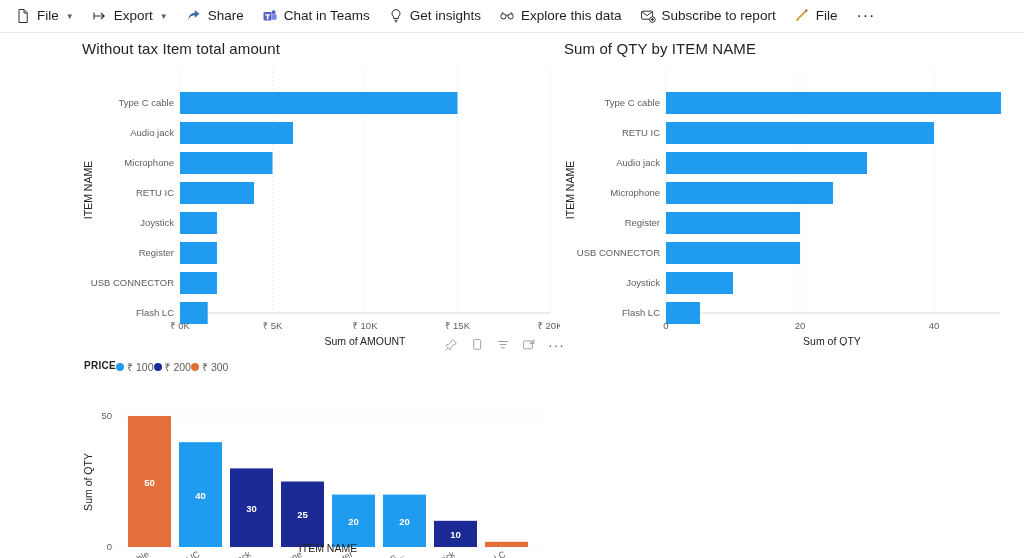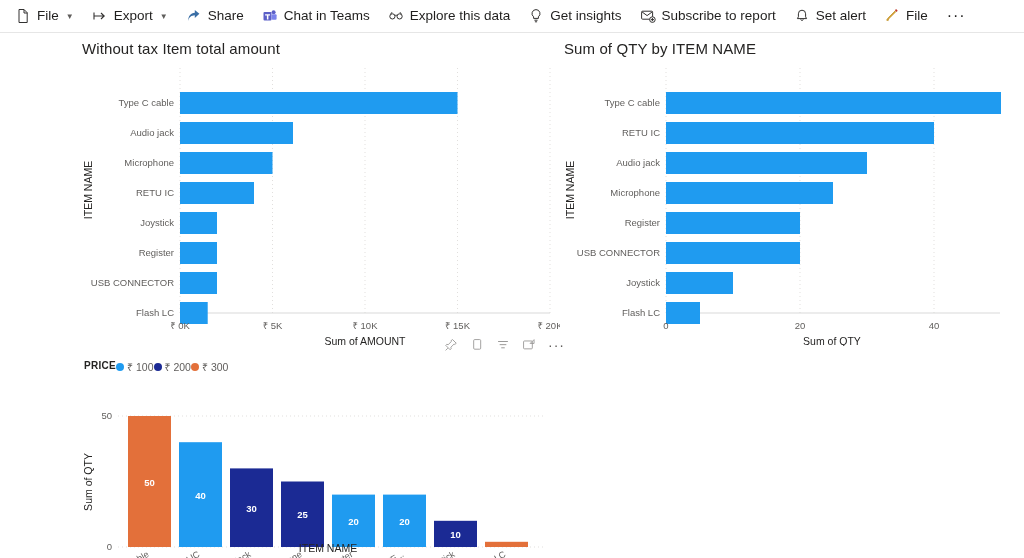--- a/index.html
+++ b/index.html
@@ -103,59 +103,50 @@
             <rect x="9.6" y="6.2" width="5" height="5.5" rx="1" fill="#7b83eb"></rect>
             <path d="M3.1 6.3h5v1.1H6.4v4H4.9v-4H3.1z" fill="#fff"></path>
           </svg>
       </span>
       <span class="tb-label">Chat in Teams</span>
     </div>
 
     <div class="tb-item">
       <span class="tb-ico">
         <svg viewBox="0 0 16 16" width="16" height="16">
+            <path d="M8 1.6a4 4 0 0 0-2.4 7.2v1.6h4.8V8.8A4 4 0 0 0 8 1.6z" fill="none" stroke="#323130" stroke-width="1"></path>
+            <path d="M6.4 12.2h3.2M6.9 13.8h2.2" stroke="#323130" stroke-width="1"></path>
+          </svg>
+      </span>
+      <span class="tb-label">Get insights</span>
+    </div>
+
+    <div class="tb-item">
+      <span class="tb-ico">
+        <svg viewBox="0 0 16 16" width="16" height="16">
             <circle cx="4.4" cy="8.4" r="2.6" fill="none" stroke="#323130" stroke-width="1"></circle>
             <circle cx="11.6" cy="8.4" r="2.6" fill="none" stroke="#323130" stroke-width="1"></circle>
             <path d="M6.9 7.6c.7-.5 1.6-.5 2.3 0M2.6 6.2 4 4.2M13.4 6.2 12 4.2" fill="none" stroke="#323130" stroke-width="1"></path>
           </svg>
       </span>
       <span class="tb-label">Explore this data</span>
-    </div>
-
-    <div class="tb-item">
-      <span class="tb-ico">
-        <svg viewBox="0 0 16 16" width="16" height="16">
-            <path d="M8 1.6a4 4 0 0 0-2.4 7.2v1.6h4.8V8.8A4 4 0 0 0 8 1.6z" fill="none" stroke="#323130" stroke-width="1"></path>
-            <path d="M6.4 12.2h3.2M6.9 13.8h2.2" stroke="#323130" stroke-width="1"></path>
-          </svg>
-      </span>
-      <span class="tb-label">Get insights</span>
     </div>
 
     <div class="tb-item">
       <span class="tb-ico">
         <svg viewBox="0 0 16 16" width="16" height="16">
             <rect x="1.6" y="3.2" width="11" height="8" rx="1" fill="none" stroke="#323130" stroke-width="1"></rect>
             <path d="m1.9 3.8 5.2 3.8 5.2-3.8" fill="none" stroke="#323130" stroke-width="1"></path>
             <circle cx="12.4" cy="11.6" r="2.8" fill="#fff" stroke="#323130" stroke-width="1"></circle>
             <path d="M12.4 10v3.2M10.8 11.6h3.2" stroke="#323130" stroke-width="1"></path>
           </svg>
       </span>
       <span class="tb-label">Subscribe to report</span>
     </div>
 
-    <div class="tb-item">
-      <span class="tb-ico">
-        <svg viewBox="0 0 16 16" width="16" height="16">
-            <path d="M8 2.2a3.6 3.6 0 0 0-3.6 3.6v3l-1 1.8h9.2l-1-1.8v-3A3.6 3.6 0 0 0 8 2.2z" fill="none" stroke="#323130" stroke-width="1"></path>
-            <path d="M6.7 11.4a1.35 1.35 0 0 0 2.6 0" fill="none" stroke="#323130" stroke-width="1"></path>
-          </svg>
-      </span>
-      <span class="tb-label">Set alert</span>
-    </div>
 
     <div class="tb-item">
       <span class="tb-ico">
         <svg viewBox="0 0 16 16" width="16" height="16">
             <path d="m2.6 12.2 1.6.4.4-1.6 7.1-7.1-.8-.8-7.1 7.1z" fill="#d9a441" stroke="#b8860b" stroke-width=".6"></path>
             <path d="m10.9 2.3 1.2-1.2 1.6 1.6-1.2 1.2z" fill="#c0392b"></path>
           </svg>
       </span>
       <span class="tb-label">File</span>
     </div>

